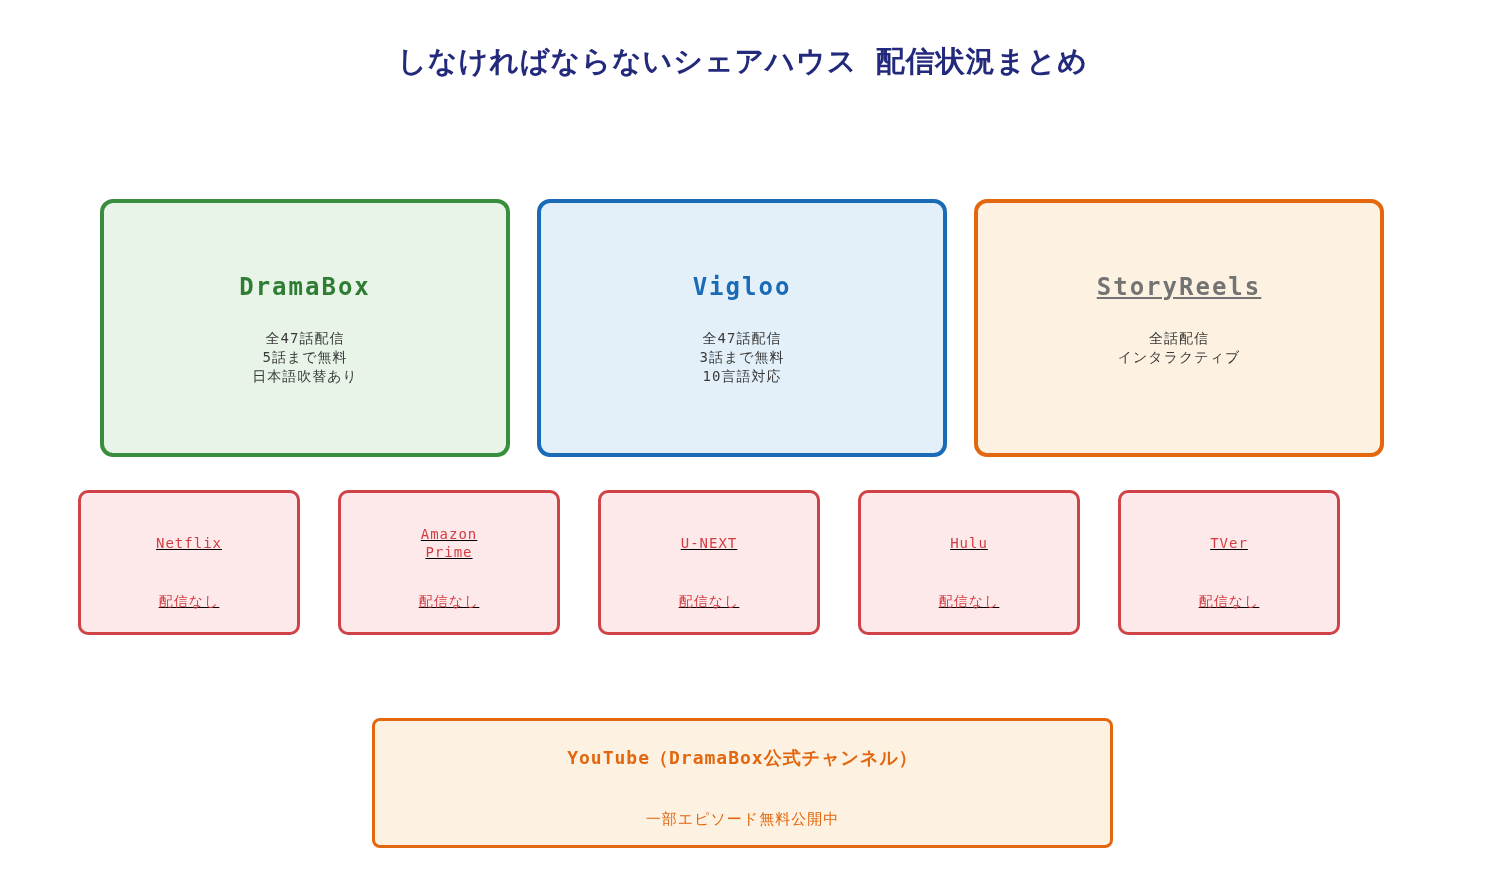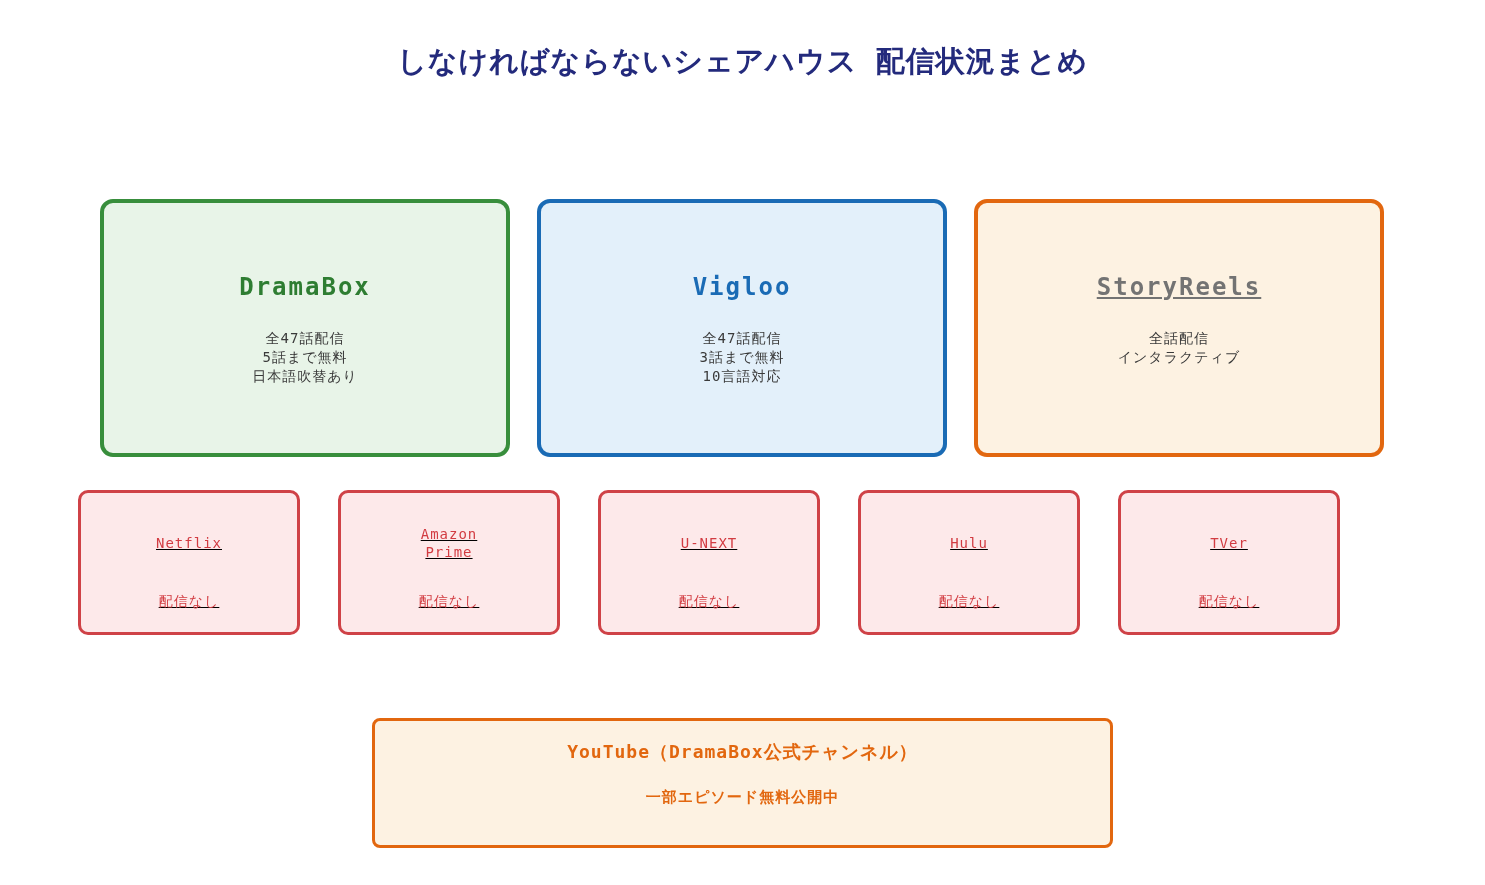--- a/index.html
+++ b/index.html
@@ -29,22 +29,22 @@
   .small-name{
     margin-top:30px;height:40px;display:flex;align-items:center;justify-content:center;
     font-size:14px;line-height:18px;white-space:pre-line;letter-spacing:1px;
   }
   .small-status{margin-top:30px;font-size:14px;line-height:16px;letter-spacing:1px;}
   
   .yt{
     position:absolute;left:372px;top:718px;width:741px;height:130px;
     border-radius:8px;border:3px solid #e2670f;background:#fdf2e2;color:#e2670f;
   }
-  .yt-title{margin-top:20px;font-size:18px;line-height:22px;font-weight:600;letter-spacing:1px;}
-  .yt-sub{margin-top:24px;font-size:15px;line-height:20px;font-weight:700;letter-spacing:1px;}
+  .yt-title{margin-top:26px;font-size:18px;line-height:22px;font-weight:600;letter-spacing:1px;}
+  .yt-sub{margin-top:40px;font-size:15px;line-height:20px;font-weight:400;letter-spacing:1px;}
 </style>
 </head>
 <body>
 
 <div class="canvas">
 
   <h1 class="title">しなければならないシェアハウス 配信状況まとめ</h1>
 
   <div class="big-row">
     <div class="card big theme-green">

